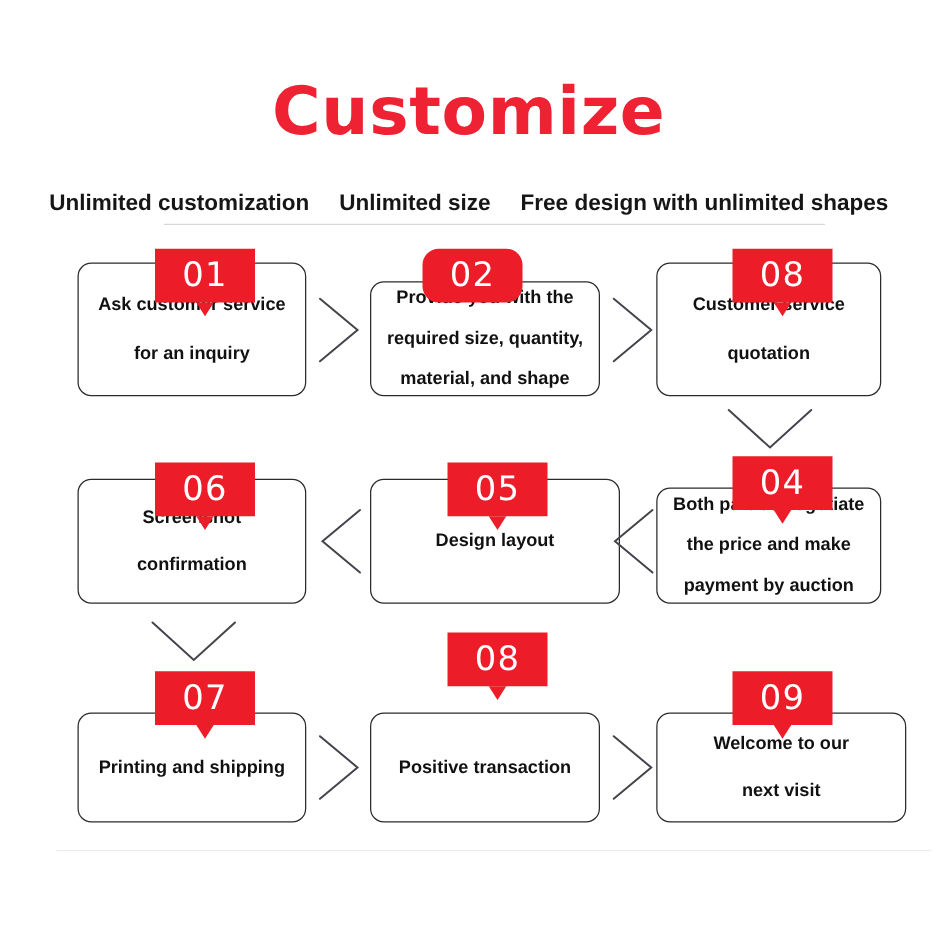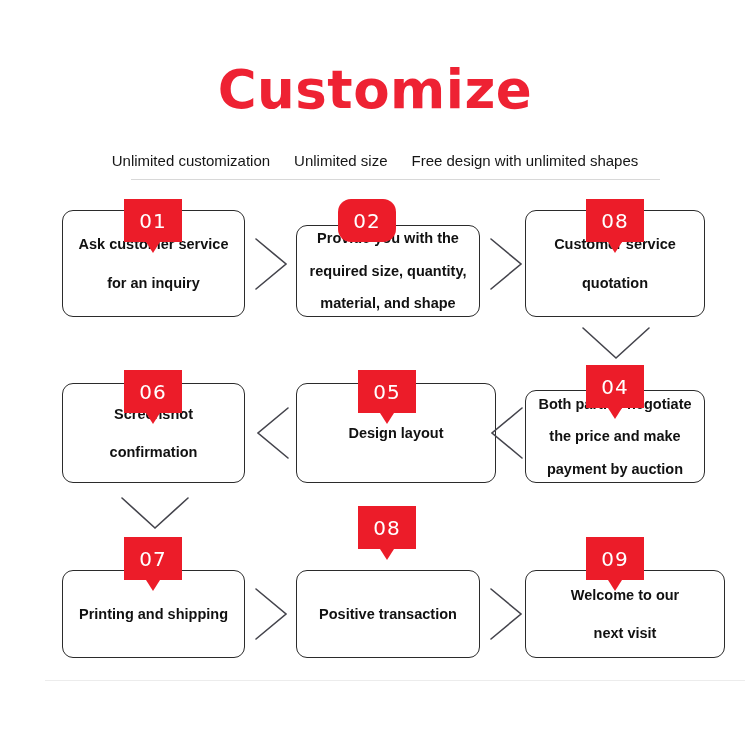--- a/index.html
+++ b/index.html
@@ -43,22 +43,22 @@
 
   .subtitle-row {
     position: absolute;
     left: 0;
     top: 152px;
     width: 750px;
     display: flex;
     justify-content: center;
     align-items: baseline;
     gap: 24px;
-    font-size: 15px;
-    font-weight: 400;
+    font-size: 18px;
+    font-weight: 700;
     color: #161616;
     white-space: nowrap;
   }
   .subtitle-part { display: inline-block; }
 
   .header-divider {
     position: absolute;
     left: 131px;
     top: 179px;
     width: 529px;
@@ -98,29 +98,29 @@
   }
 
   
   .lines-1 .step-text { margin: 0; }
   .lines-2 .step-text { margin: 12px 0; }
   .lines-3 .step-text { margin: 9px 0; }
 
   
   .badge {
     position: absolute;
-    width: 58px;
+    width: 80px;
     height: 43px;
     background: #ec1c29;
     color: #ffffff;
     display: flex;
     align-items: center;
     justify-content: center;
     font-family: "DejaVu Sans", "Liberation Sans", sans-serif;
-    font-size: 20px;
+    font-size: 27px;
     font-weight: 400;
     letter-spacing: 1px;
     z-index: 5;
   }
   .badge::after {
     content: "";
     position: absolute;
     left: 50%;
     bottom: -11px;
     transform: translateX(-50%);

